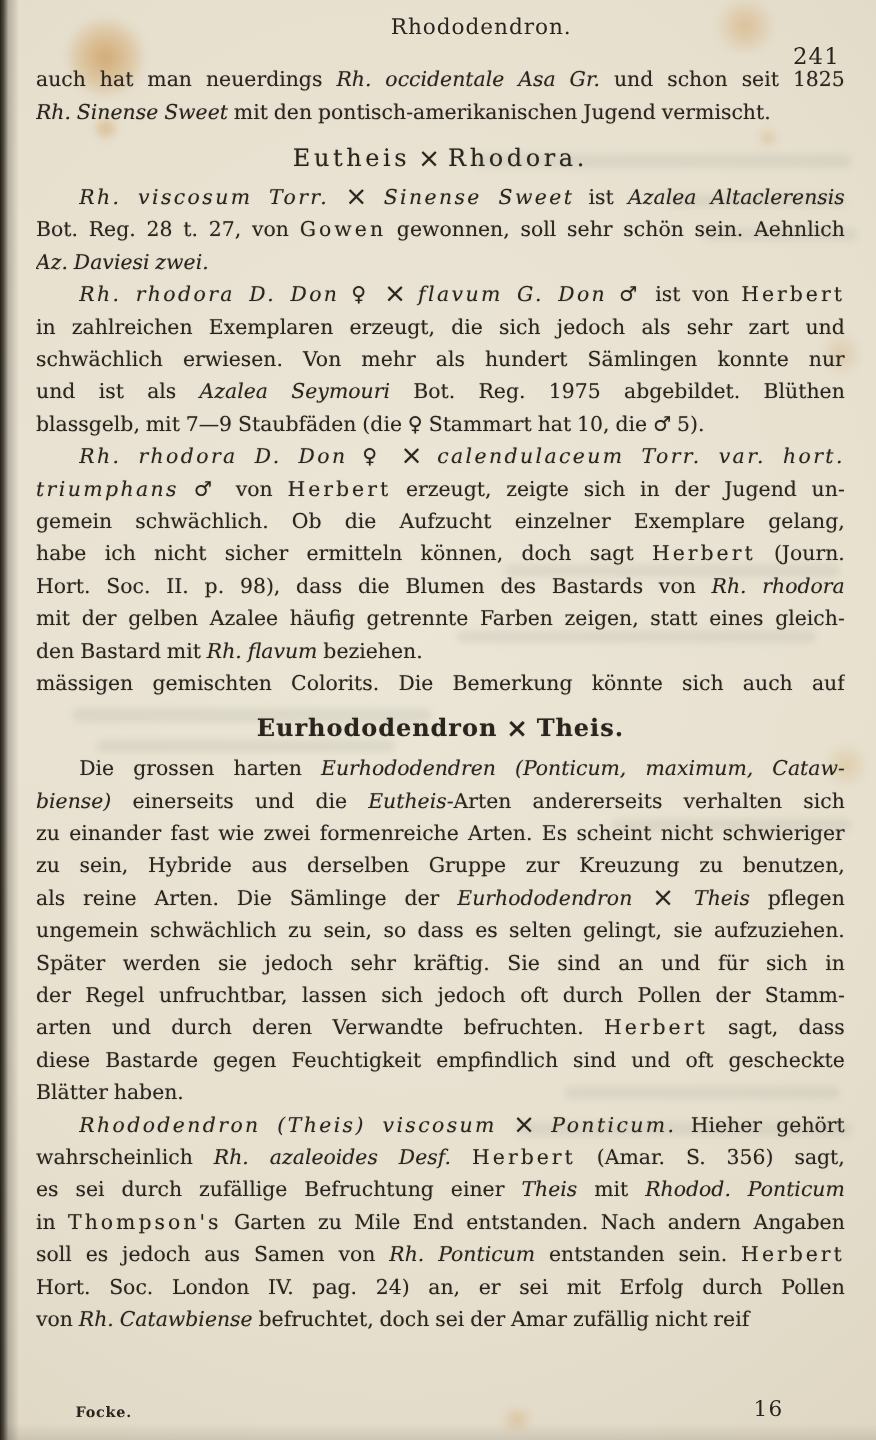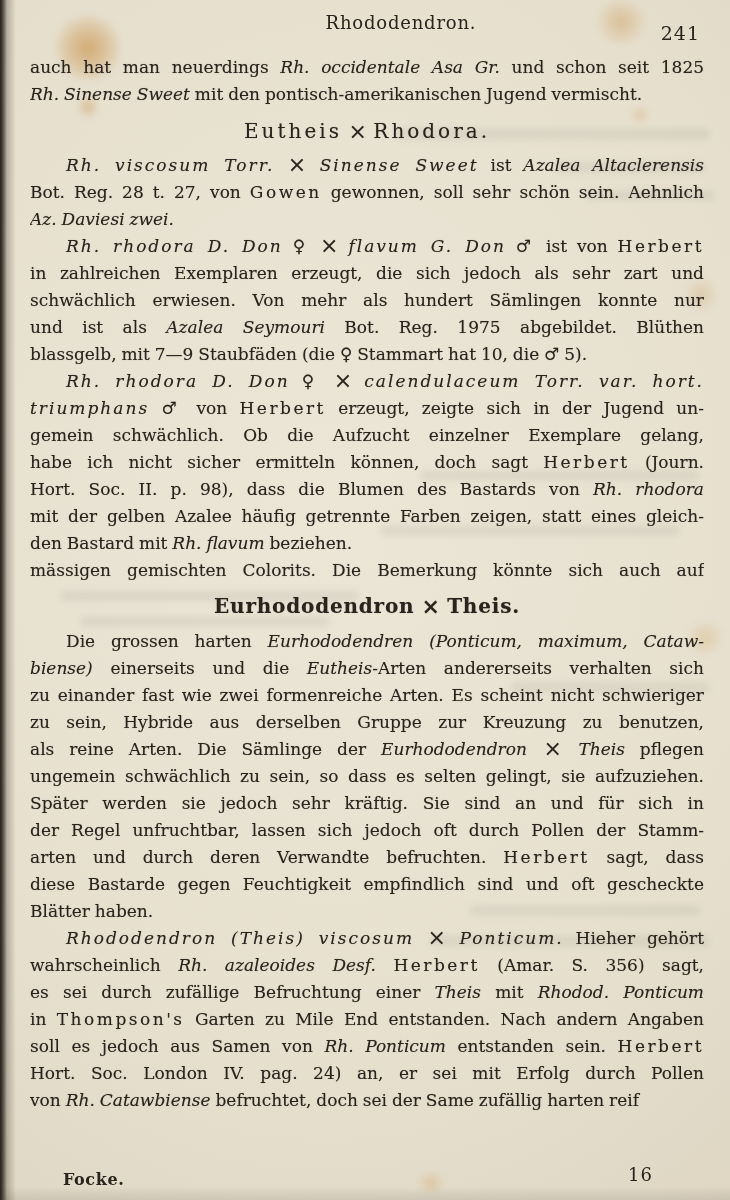--- a/index.html
+++ b/index.html
@@ -13,38 +13,38 @@
   }
   .edge-left{position:absolute;left:0;top:0;width:16px;height:1200px;
     background:linear-gradient(to right,#241f18 0px,rgba(36,31,24,.75) 3px,rgba(36,31,24,.25) 7px,rgba(36,31,24,0) 16px);}
   .edge-bottom{position:absolute;left:0;top:1186px;width:730px;height:14px;
     background:linear-gradient(to bottom,rgba(60,50,35,0) 0,rgba(60,50,35,.12) 100%);}
   .stain{position:absolute;border-radius:50%;filter:blur(3px);pointer-events:none;}
   .ghost{position:absolute;background:#6d7a68;opacity:.11;filter:blur(3px);border-radius:6px;pointer-events:none;}
 
   .running-head{position:absolute;top:12px;left:0;width:730px;text-align:center;
     font-size:18px;letter-spacing:.8px;margin-left:36px;}
-  .page-number{position:absolute;top:22px;right:30px;font-size:19px;letter-spacing:1px;}
+  .page-number{position:absolute;top:36px;right:30px;font-size:19px;letter-spacing:1px;}
 
   .text-column{position:absolute;top:54px;left:30px;width:674px;
     font-size:17px;text-shadow:0 0 1px rgba(41,36,29,.35);word-spacing:-.5px;}
   .line{line-height:27px;height:27px;text-align:justify;text-align-last:justify;overflow:hidden;}
   .line.last{text-align-last:left;}
   .line.first{text-indent:36px;}
   .heading{text-align:center;font-size:20px;margin:8px 0 6px 0;line-height:30px;}
   .heading.bold{font-weight:bold;margin:7px 0 7px 0;}
   .heading .run-g{letter-spacing:3px;}
   .run-i{font-style:italic;}
   .run-g{letter-spacing:2.5px;}
   .run-ig{font-style:italic;letter-spacing:2px;}
   .run-b{font-weight:bold;letter-spacing:.8px;}
   .run-x{font-size:22px;line-height:1;position:relative;top:1px;}
   .run-xb{font-weight:bold;font-size:22px;line-height:1;position:relative;top:1px;}
 
-  .footer-focke{position:absolute;left:63px;top:1170px;font-size:16px;font-weight:bold;letter-spacing:.6px;}
+  .footer-focke{position:absolute;left:63px;top:1170px;font-size:12px;font-weight:bold;letter-spacing:.6px;}
   .footer-sig{position:absolute;left:628px;top:1164px;font-size:18px;letter-spacing:1px;}
 </style>
 </head>
 <body>
 
 <div class="edge-left"></div>
 <div class="edge-bottom"></div>
 <div class="stain" style="left:55px;top:12px;width:66px;height:72px;background:radial-gradient(circle,rgba(193,128,42,.55) 0%,rgba(193,128,42,.25) 45%,rgba(193,128,42,0) 72%);"></div>
 <div class="stain" style="left:76px;top:96px;width:24px;height:22px;background:radial-gradient(circle,rgba(193,128,42,.4) 0%,rgba(193,128,42,0) 70%);"></div>
 <div class="stain" style="left:592px;top:0px;width:58px;height:44px;background:radial-gradient(circle,rgba(200,140,60,.38) 0%,rgba(200,140,60,0) 70%);"></div>
@@ -108,18 +108,18 @@
       <div class="line"><span class="run-r">diese Bastarde gegen Feuchtigkeit empfindlich sind und oft gescheckte</span></div>
       <div class="line last"><span class="run-r">Blätter haben.</span></div>
     </div>
     <div class="para">
       <div class="line first"><span class="run-ig">Rhododendron (Theis) viscosum</span><span class="run-x"> × </span><span class="run-ig">Ponticum.</span><span class="run-r"> Hieher gehört</span></div>
       <div class="line"><span class="run-r">wahrscheinlich </span><span class="run-i">Rh. azaleoides Desf.</span><span class="run-r"> </span><span class="run-g">Herbert</span><span class="run-r"> (Amar. S. 356) sagt,</span></div>
       <div class="line"><span class="run-r">es sei durch zufällige Befruchtung einer </span><span class="run-i">Theis</span><span class="run-r"> mit </span><span class="run-i">Rhodod. Ponticum</span></div>
       <div class="line"><span class="run-r">in </span><span class="run-g">Thompson's</span><span class="run-r"> Garten zu Mile End entstanden. Nach andern Angaben</span></div>
       <div class="line"><span class="run-r">soll es jedoch aus Samen von </span><span class="run-i">Rh. Ponticum</span><span class="run-r"> entstanden sein. </span><span class="run-g">Herbert</span></div>
       <div class="line"><span class="run-r">Hort. Soc. London IV. pag. 24) an, er sei mit Erfolg durch Pollen</span></div>
-      <div class="line last"><span class="run-r">von </span><span class="run-i">Rh. Catawbiense</span><span class="run-r"> befruchtet, doch sei der Same zufällig harten reif</span></div>
+      <div class="line last"><span class="run-r">von </span><span class="run-i">Rh. Catawbiense</span><span class="run-r"> befruchtet, doch sei der Amar zufällig nicht reif</span></div>
     </div>
   </div>
 
 <div class="footer-focke">Focke.</div>
 <div class="footer-sig">16</div>
 
 </body></html>

